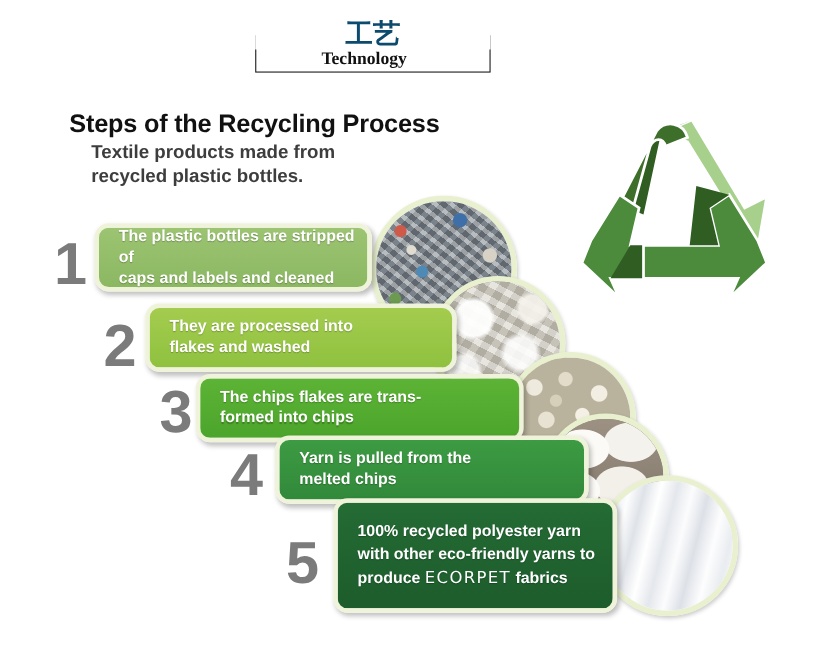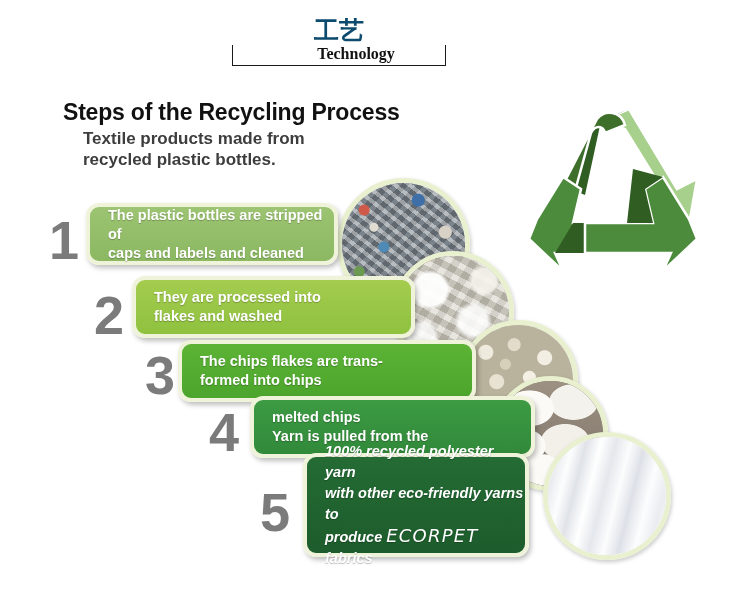--- a/index.html
+++ b/index.html
@@ -40,21 +40,21 @@
     background: #ffffff;
     padding: 0 2px;
     box-sizing: border-box;
   }
   .header-badge-cn span {
     background: #ffffff;
     padding: 0 14px;
   }
   .header-badge-en {
     position: absolute;
-    left: 249px;
+    left: 224px;
     top: 45px;
     width: 214px;
     text-align: center;
     font-family: "Liberation Serif", serif;
     font-size: 16px;
     font-weight: bold;
     color: #111111;
   }
 
   
@@ -182,42 +182,42 @@
     font-weight: bold;
     line-height: 19px;
     padding-left: 18px;
     text-shadow: 0 1px 1px rgba(0,0,0,0.25);
   }
   .step-text-5 { line-height: 21px; font-size: 14.5px; }
   .brand {
     font-family: "DejaVu Sans", sans-serif;
     font-weight: normal;
     letter-spacing: 1.2px;
-    font-size: 18px;
+    font-size: 15px;
     text-align: center;
   }
   .step-num {
     position: absolute;
     font-size: 54px;
     font-weight: bold;
     color: #7b7b7b;
     line-height: 54px;
     text-shadow: 1px 1px 1px rgba(255,255,255,0.6);
   }
 
   #s1 { left: 86px;  top: 203px; width: 252px; height: 62px;
         background: linear-gradient(180deg, #9cc472 0%, #8cb862 100%); }
   #s2 { left: 132px; top: 276px; width: 283px; height: 62px;
         background: linear-gradient(180deg, #a4cc4e 0%, #8fc13f 100%); }
   #s3 { left: 178px; top: 340px; width: 298px; height: 62px;
         background: linear-gradient(180deg, #5cb335 0%, #4ca52c 100%); }
   #s4 { left: 250px; top: 396px; width: 285px; height: 62px;
         background: linear-gradient(180deg, #3d9b43 0%, #31893a 100%); }
-  #s5 { left: 303px; top: 453px; width: 226px; height: 104px;
-        background: linear-gradient(180deg, #246b34 0%, #1d5c2c 100%); font-style: italic; }
+  #s5 { left: 303px; top: 453px; width: 258px; height: 104px;
+        background: linear-gradient(180deg, #246b34 0%, #1d5c2c 100%); }
 
   #n1 { left: 49px;  top: 213px; }
   #n2 { left: 94px;  top: 288px; }
   #n3 { left: 145px; top: 348px; }
   #n4 { left: 209px; top: 405px; }
   #n5 { left: 260px; top: 485px; }
 
   #b1 { left: 337px; top: 178px; width: 133px; height: 133px; }
   #b2 { left: 392px; top: 251px; width: 122px; height: 122px; }
   #b3 { left: 459px; top: 320px; width: 119px; height: 119px; }
@@ -295,22 +295,22 @@
   <div class="step-bar" id="s3">
     <div class="step-text">
       <div>The chips flakes are trans-</div>
       <div>formed into chips</div>
     </div>
   </div>
 
   <div class="step-num" id="n4">4</div>
   <div class="step-bar" id="s4">
     <div class="step-text">
+      <div>Yarn is pulled from the</div>
       <div>melted chips</div>
-      <div>Yarn is pulled from the</div>
     </div>
   </div>
 
   <div class="step-num" id="n5">5</div>
   <div class="step-bar" id="s5">
     <div class="step-text step-text-5">
       <div>100% recycled polyester yarn</div>
       <div>with other eco-friendly yarns to</div>
       <div>
         <span>produce</span>

